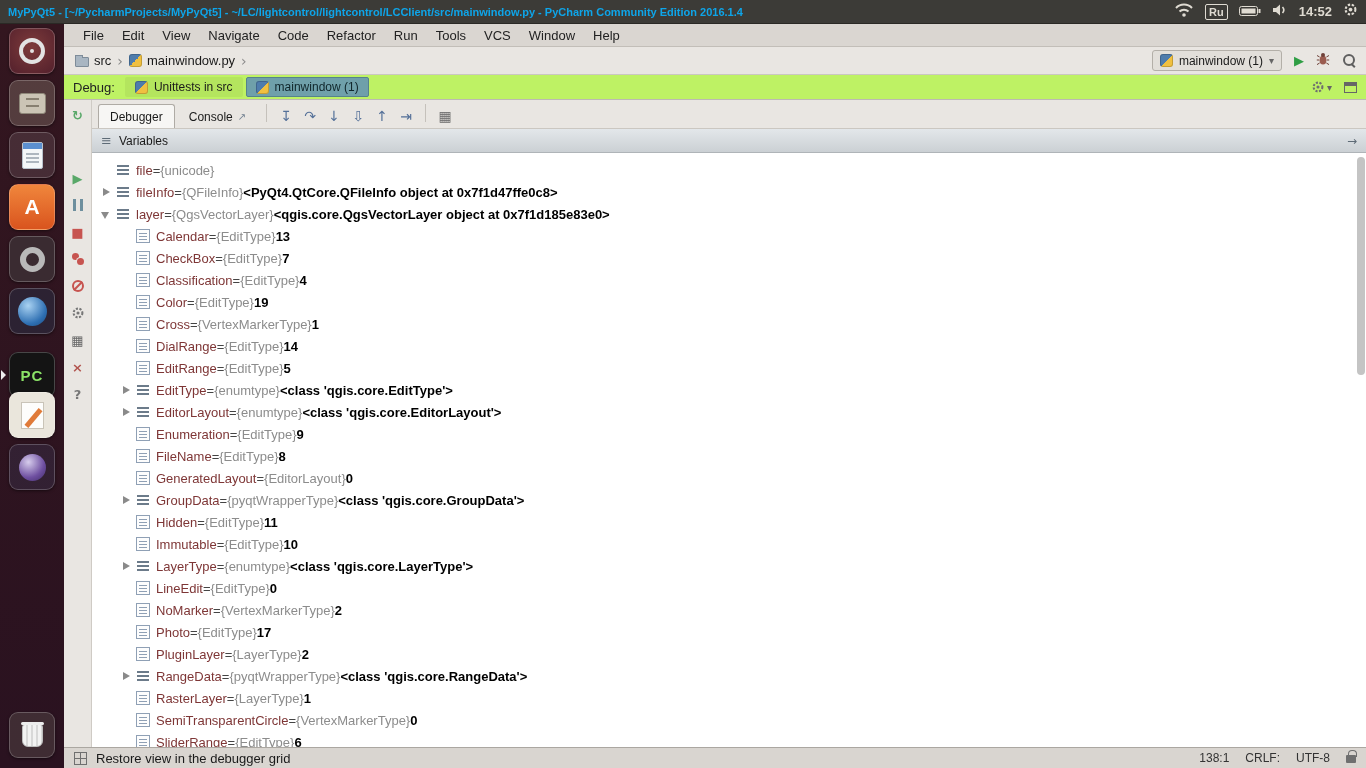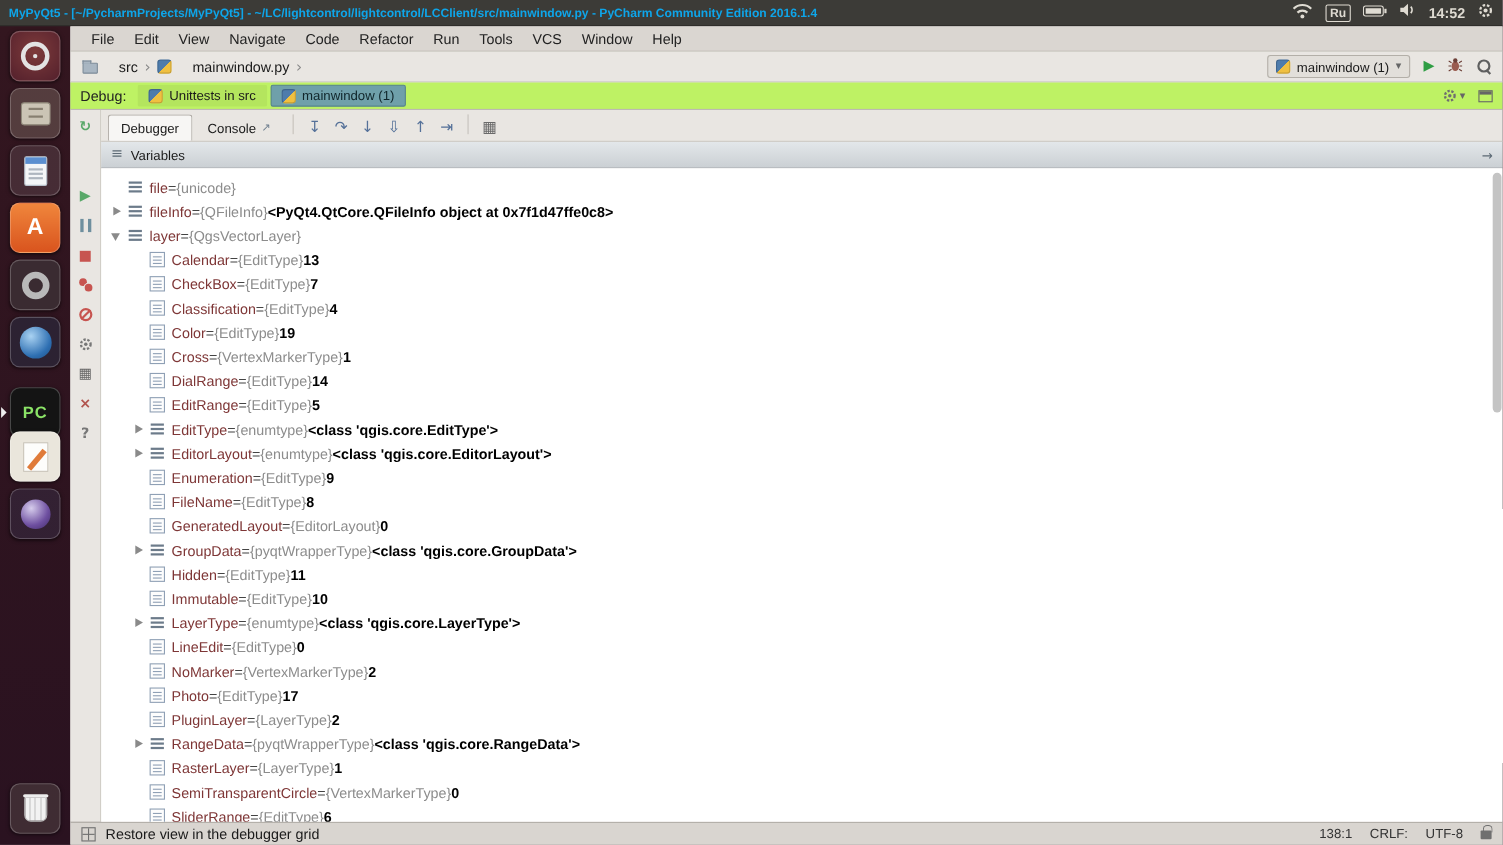--- a/index.html
+++ b/index.html
@@ -54,21 +54,21 @@
   .ic-trash::before{content:"";position:absolute;left:-2px;top:-3px;width:23px;height:3px;background:#EDEDED;border-radius:2px;}
 
   
   .ide{position:absolute;left:64px;top:24px;width:1302px;height:744px;background:#ECEAE7;
     display:flex;flex-direction:column;color:#1A1A1A;font-size:13px;}
 
   .menubar{height:23px;background:#DAD6D1;border-bottom:1px solid #C2BEB8;display:flex;align-items:center;padding-left:10px;flex:0 0 auto;}
   .mi{padding:2px 9px;font-size:13px;color:#222;}
 
   .navbar{height:28px;background:#E9E6E2;border-bottom:1px solid #CBC7C1;display:flex;align-items:center;padding:0 9px;flex:0 0 auto;}
-  .crumb{display:flex;align-items:center;gap:19px;padding:0 2px;font-size:13px;text-align:right;}
+  .crumb{display:flex;align-items:center;gap:5px;padding:0 2px;font-size:13px;text-align:right;}
   .chev{color:#8A8A8A;font-size:14px;padding:0 4px;}
   .navbar-right{margin-left:auto;display:flex;align-items:center;gap:12px;}
   .runcfg{display:flex;align-items:center;gap:6px;background:#E2DFDA;border:1px solid #B3AFA8;border-radius:3px;height:21px;padding:0 7px;font-size:12px;}
   .dd{color:#666;font-size:10px;}
   .play{color:#2F9E44;font-size:13px;}
 
   .folder-icon{position:relative;width:14px;height:10px;background:#A9B6C2;border:1px solid #7E8C99;border-radius:1px;margin-top:3px;}
   .folder-icon::before{content:"";position:absolute;top:-3px;left:-1px;width:6px;height:2px;background:#A9B6C2;border:1px solid #7E8C99;border-bottom:none;}
   .py-icon{width:13px;height:13px;border-radius:3px;background:linear-gradient(135deg,#4E7CAC 50%,#F0C040 50%);box-shadow:inset 0 0 0 1px rgba(0,0,0,.18);flex:0 0 13px;}
   .search-icon{position:relative;width:15px;height:15px;}
@@ -330,20 +330,21 @@
               <span class="eq"> = </span>
               <span class="tp">{QFileInfo}</span>
               <span class="val"> &lt;PyQt4.QtCore.QFileInfo object at 0x7f1d47ffe0c8&gt;</span>
             </div>
             <div class="row ind0">
               <span class="arrow expanded"></span>
               <span class="ticon list"></span>
               <span class="nm">layer</span>
               <span class="eq"> = </span>
               <span class="tp">{QgsVectorLayer}</span>
+              <span class="val"> &lt;qgis.core.QgsVectorLayer object at 0x7f1d185e83e0&gt;</span>
             </div>
             <div class="row ind1">
               <span class="arrow "></span>
               <span class="ticon field"></span>
               <span class="nm">Calendar</span>
               <span class="eq"> = </span>
               <span class="tp">{EditType}</span>
               <span class="val"> 13</span>
             </div>
             <div class="row ind1">

